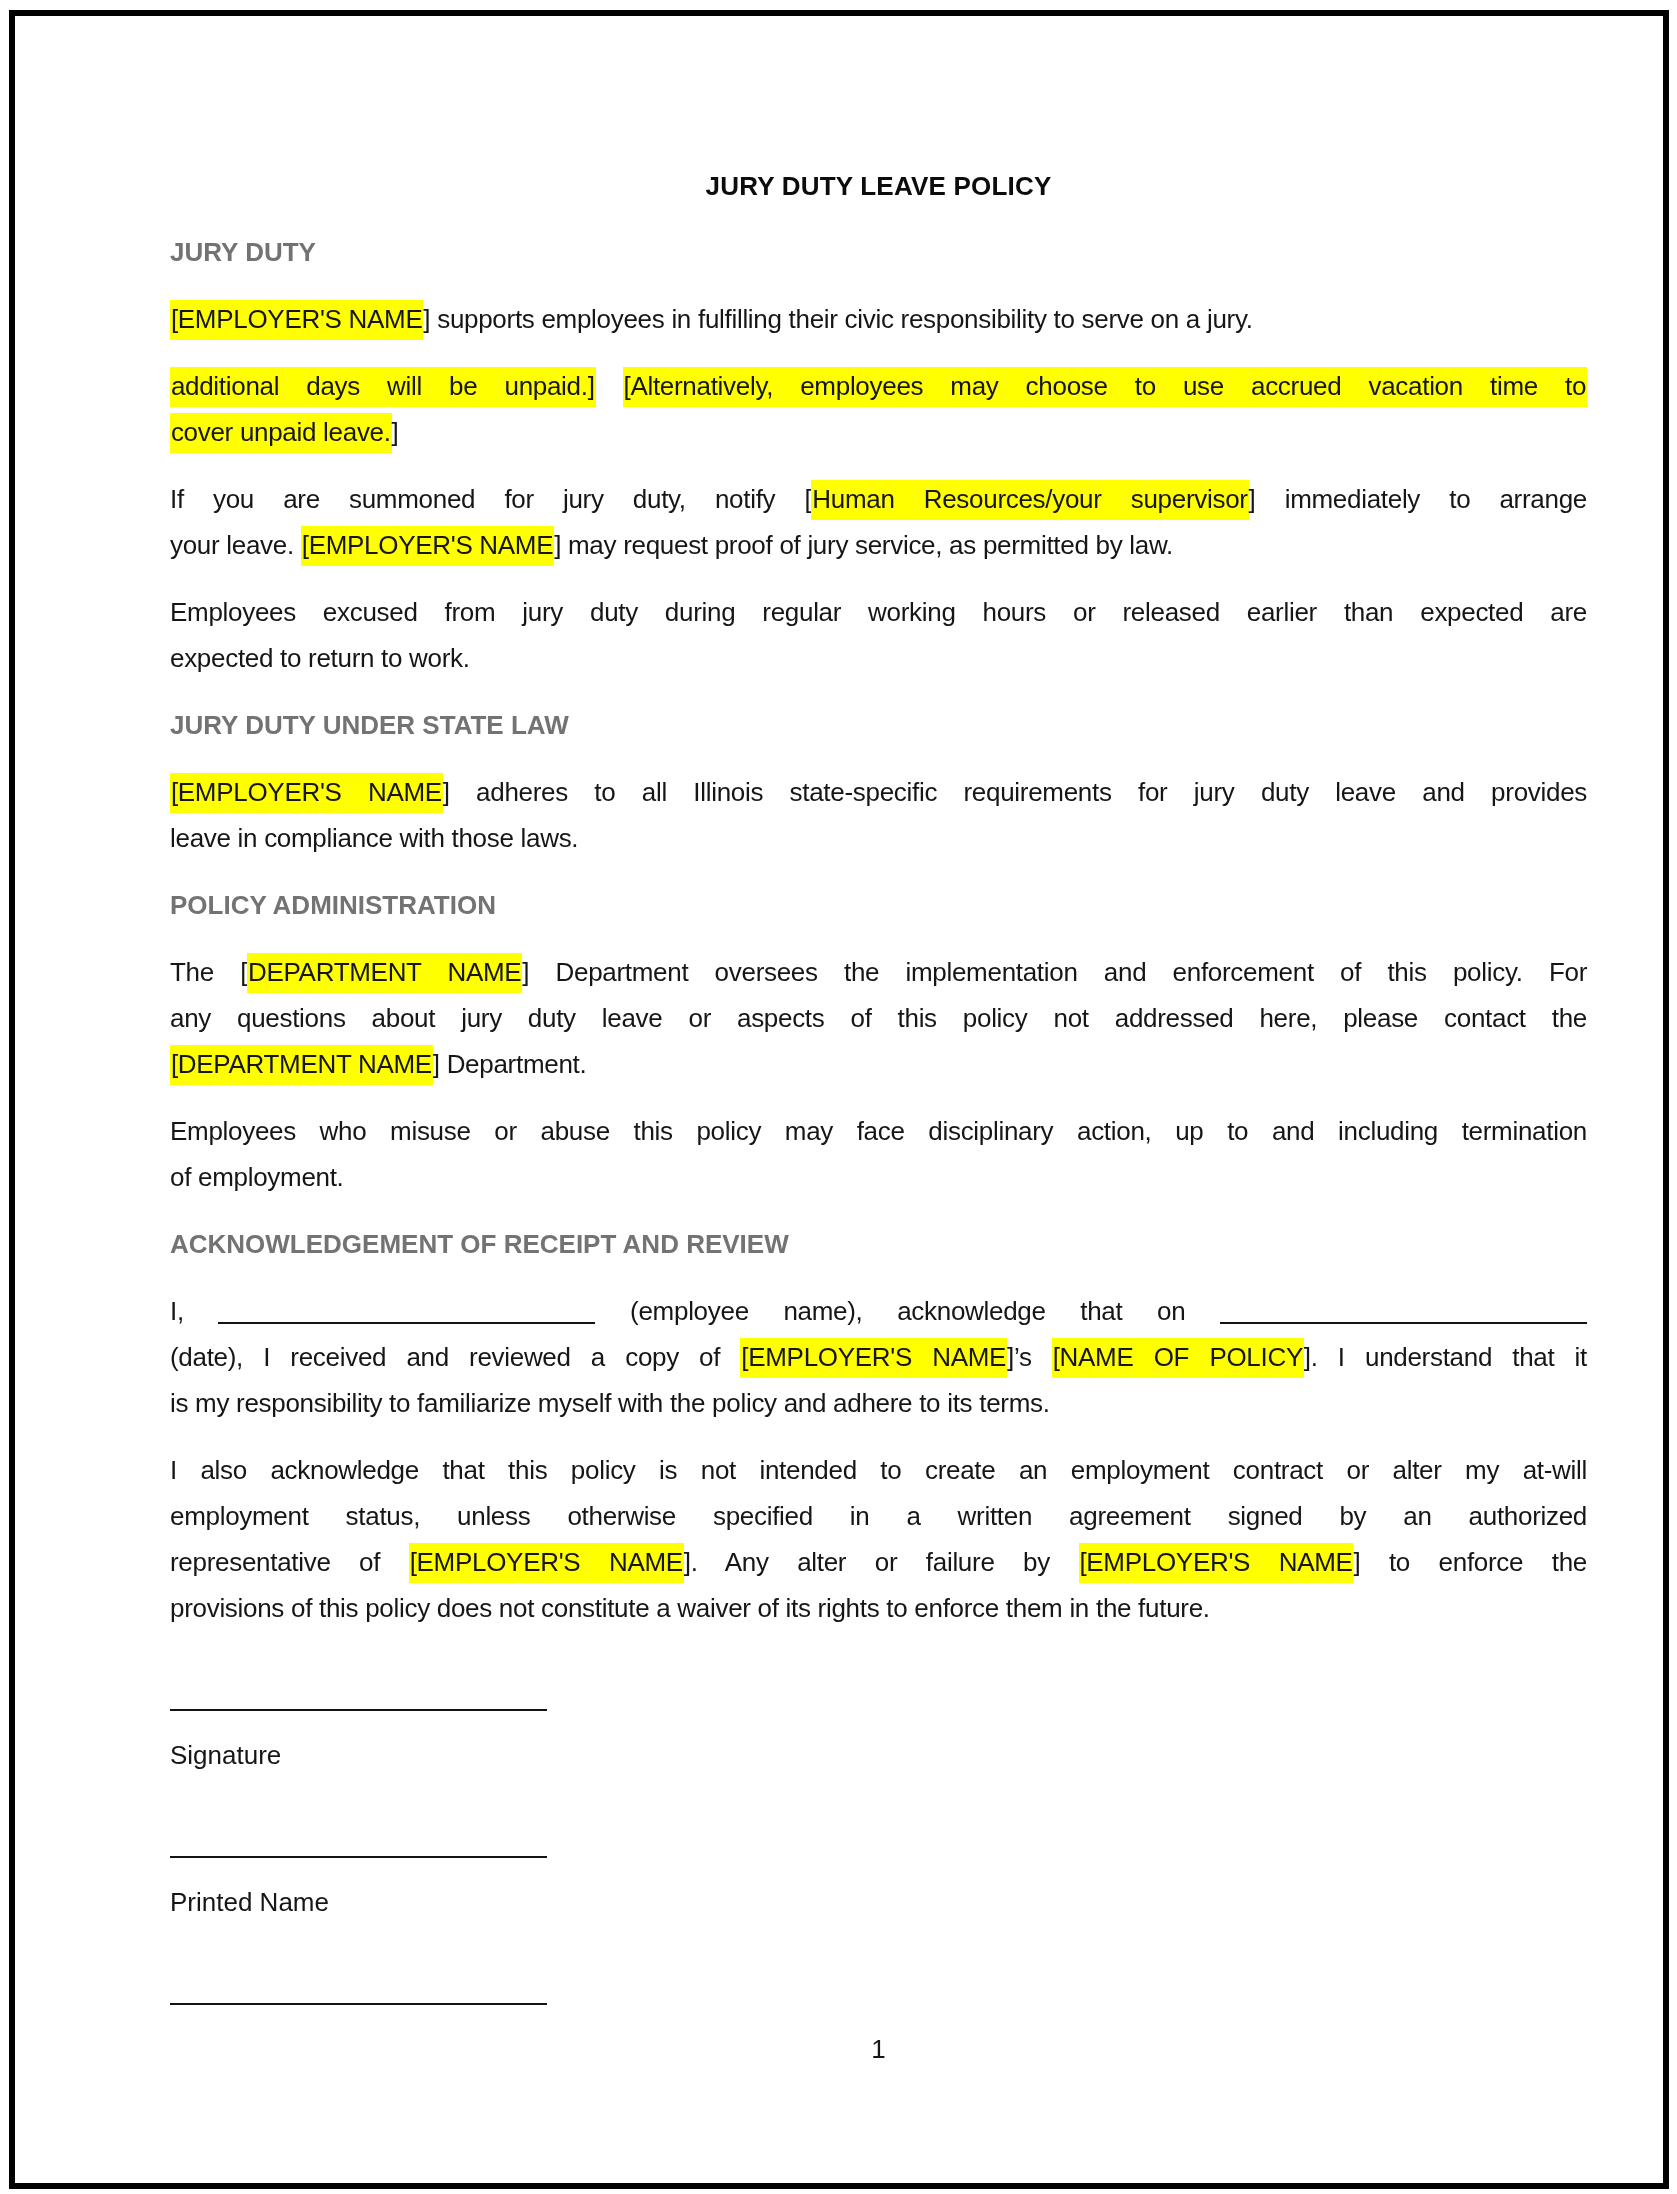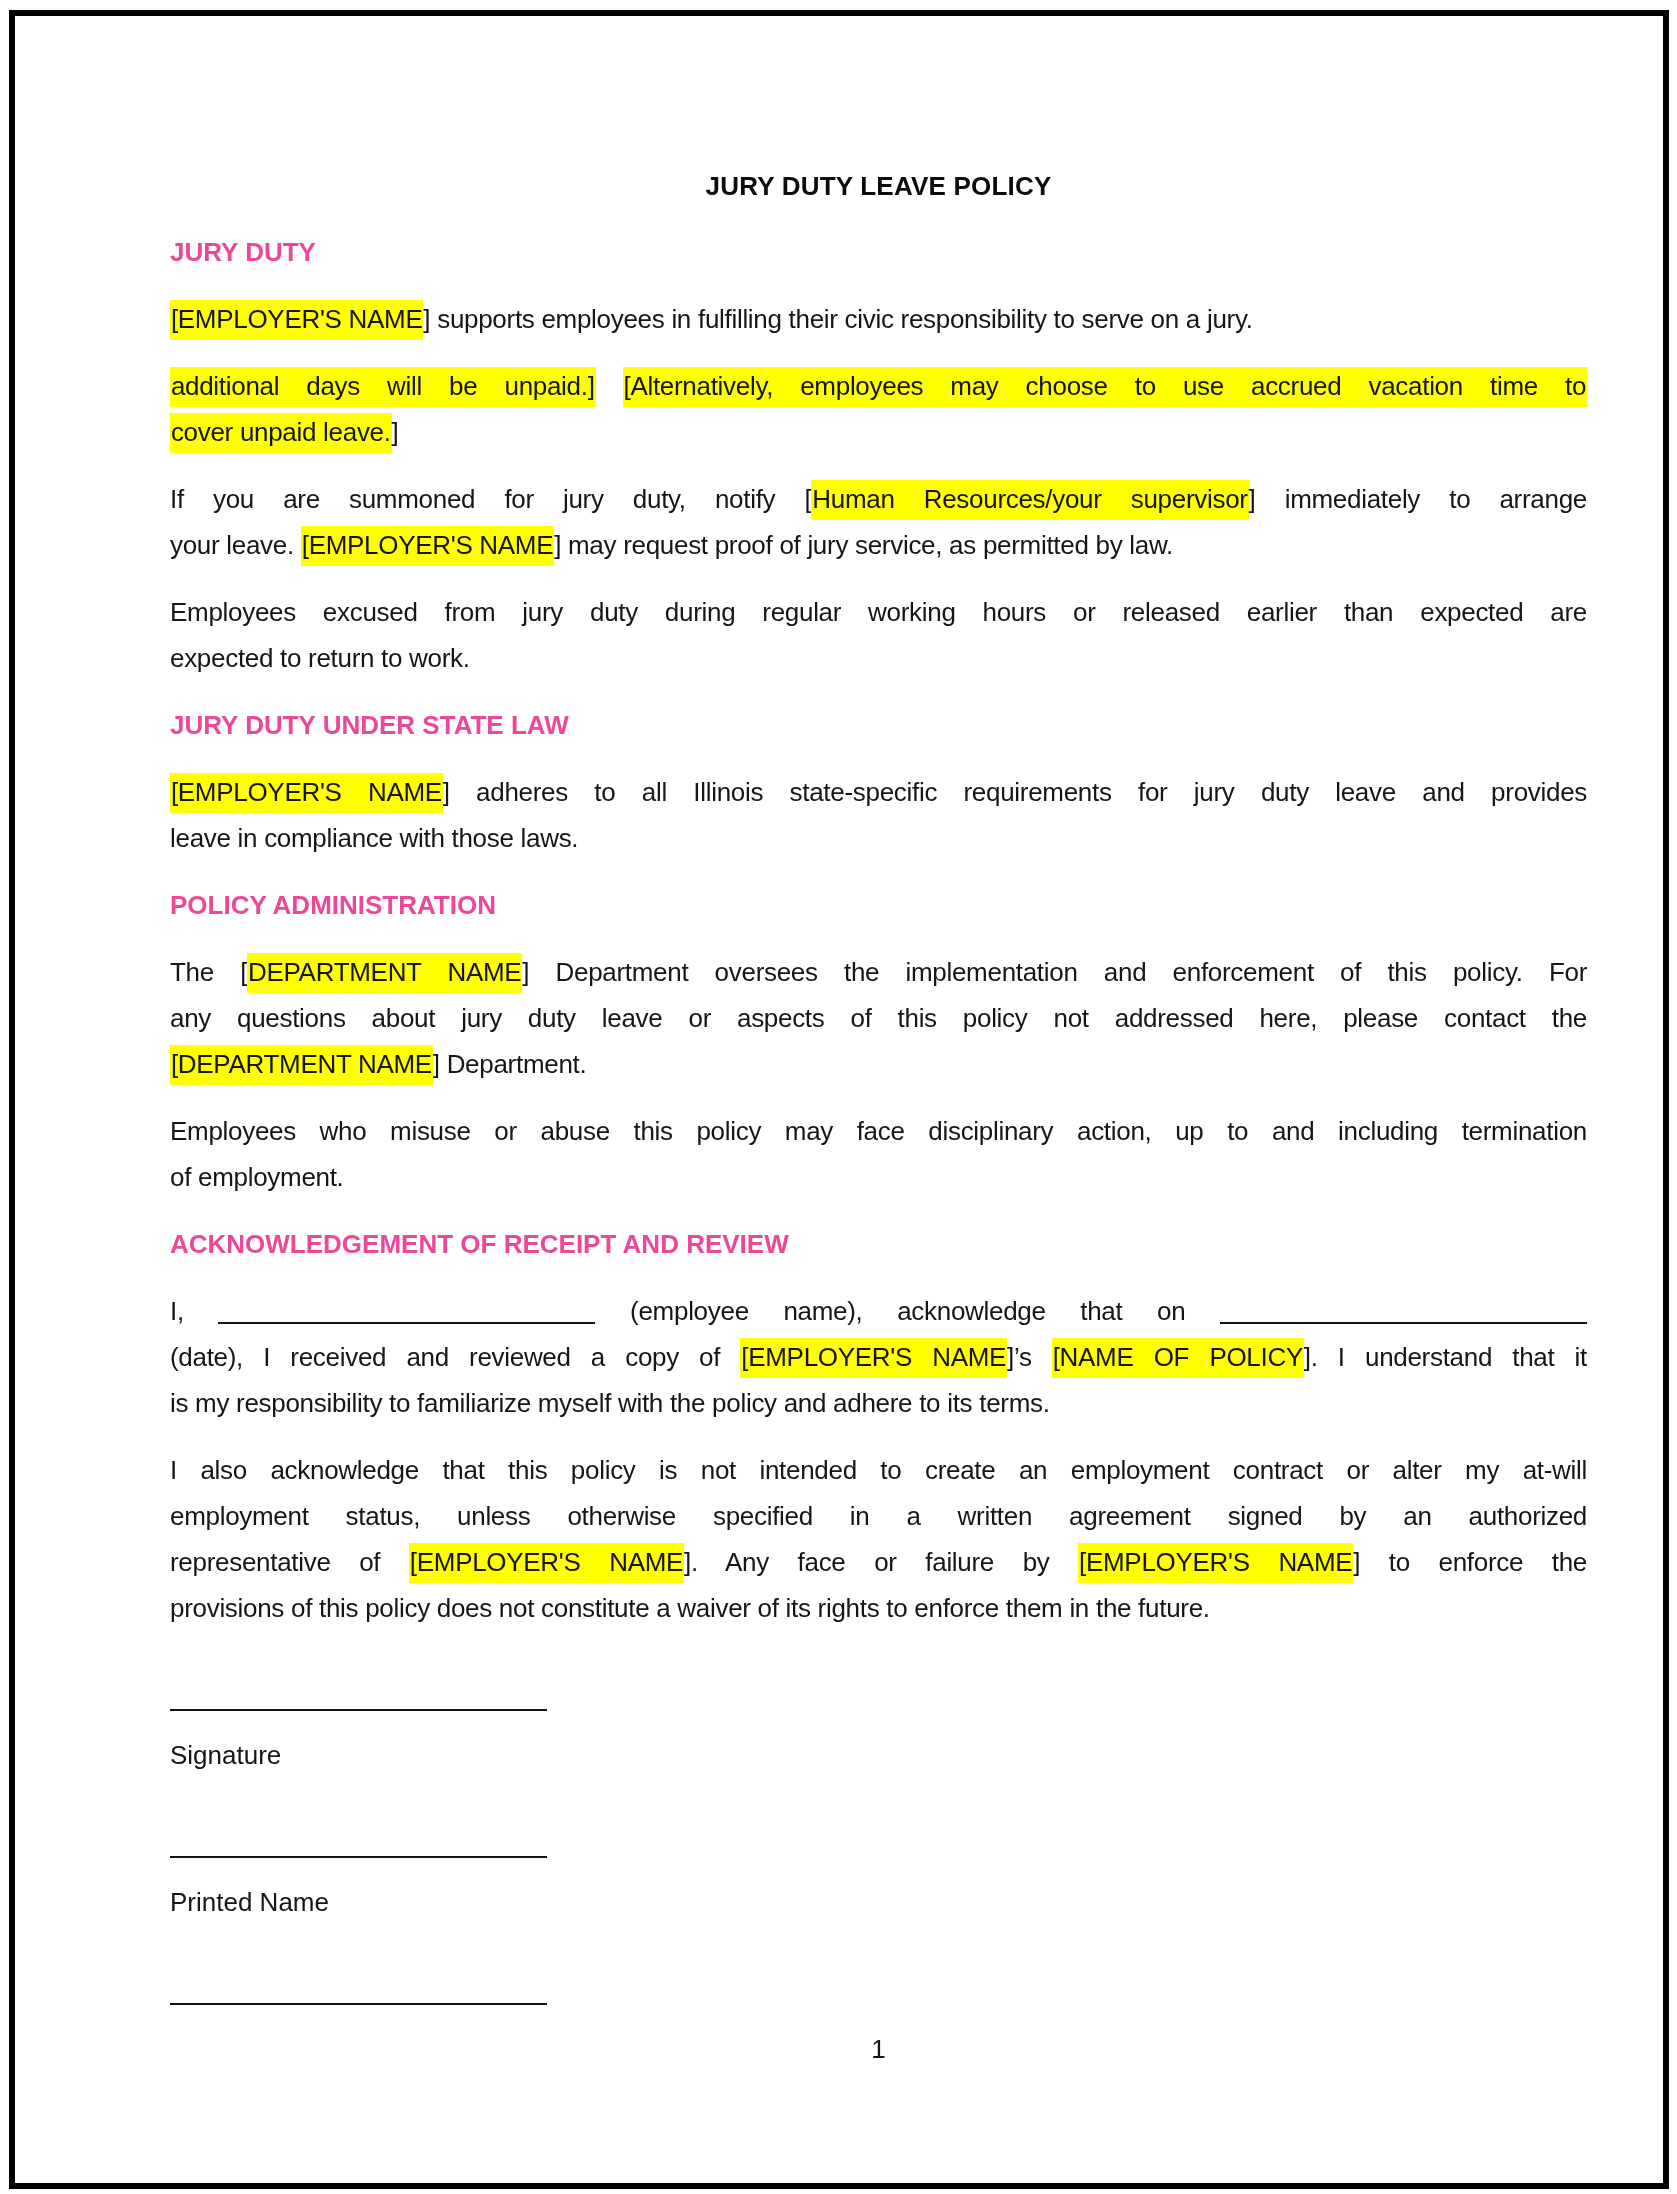--- a/index.html
+++ b/index.html
@@ -35,21 +35,21 @@
     line-height: 46px;
     text-align: center;
     letter-spacing: 0.2px;
     color: #0c0c0c;
     margin-bottom: 20px;
   }
   .doc-heading {
     font-weight: 700;
     font-size: 26px;
     line-height: 46px;
-    color: #ec4899;
+    color: #737373;
     margin-bottom: 21px;
   }
   .para { margin-bottom: 21px; }
   .line {
     font-size: 26px;
     line-height: 46px;
     letter-spacing: -0.3px;
     text-align: justify;
     text-align-last: justify;
     white-space: normal;
@@ -129,21 +129,21 @@
         </div>
         <div class="doc-heading">ACKNOWLEDGEMENT OF RECEIPT AND REVIEW</div>
         <div class="para">
           <div class="line"><span class="run">I, </span><span class="blank" style="width: 377px;"></span><span class="run"> (employee name), acknowledge that on </span><span class="blank" style="width: 367px;"></span></div>
           <div class="line"><span class="run">(date), I received and reviewed a copy of </span><span class="hl">[EMPLOYER'S NAME</span><span class="run">]’s </span><span class="hl">[NAME OF POLICY</span><span class="run">]. I understand that it</span></div>
           <div class="line last"><span class="run">is my responsibility to familiarize myself with the policy and adhere to its terms.</span></div>
         </div>
         <div class="para">
           <div class="line"><span class="run">I also acknowledge that this policy is not intended to create an employment contract or alter my at-will</span></div>
           <div class="line"><span class="run">employment status, unless otherwise specified in a written agreement signed by an authorized</span></div>
-          <div class="line"><span class="run">representative of </span><span class="hl">[EMPLOYER'S NAME</span><span class="run">]. Any face or failure by </span><span class="hl">[EMPLOYER'S NAME</span><span class="run">] to enforce the</span></div>
+          <div class="line"><span class="run">representative of </span><span class="hl">[EMPLOYER'S NAME</span><span class="run">]. Any alter or failure by </span><span class="hl">[EMPLOYER'S NAME</span><span class="run">] to enforce the</span></div>
           <div class="line last"><span class="run">provisions of this policy does not constitute a waiver of its rights to enforce them in the future.</span></div>
         </div>
         <div class="sig-line"></div>
         <div class="doc-label">Signature</div>
         <div class="sig-line"></div>
         <div class="doc-label">Printed Name</div>
         <div class="sig-line"></div>
       </div>
     <div class="page-num">1</div>
   </div>

